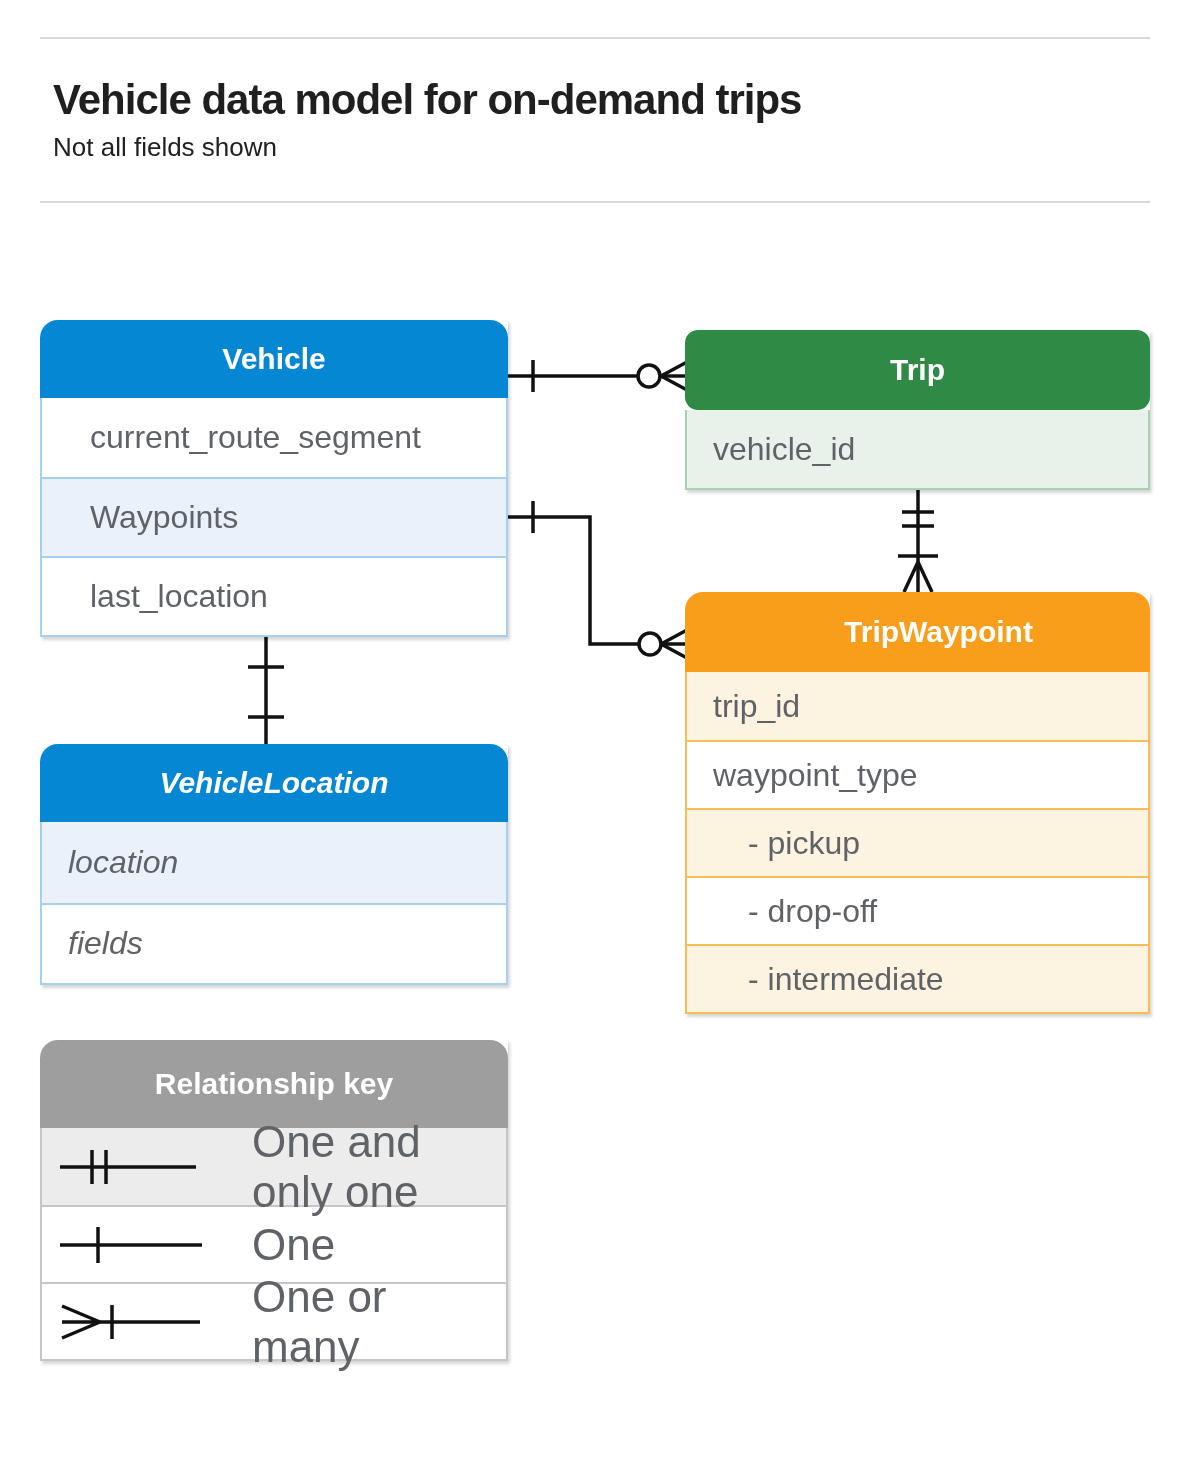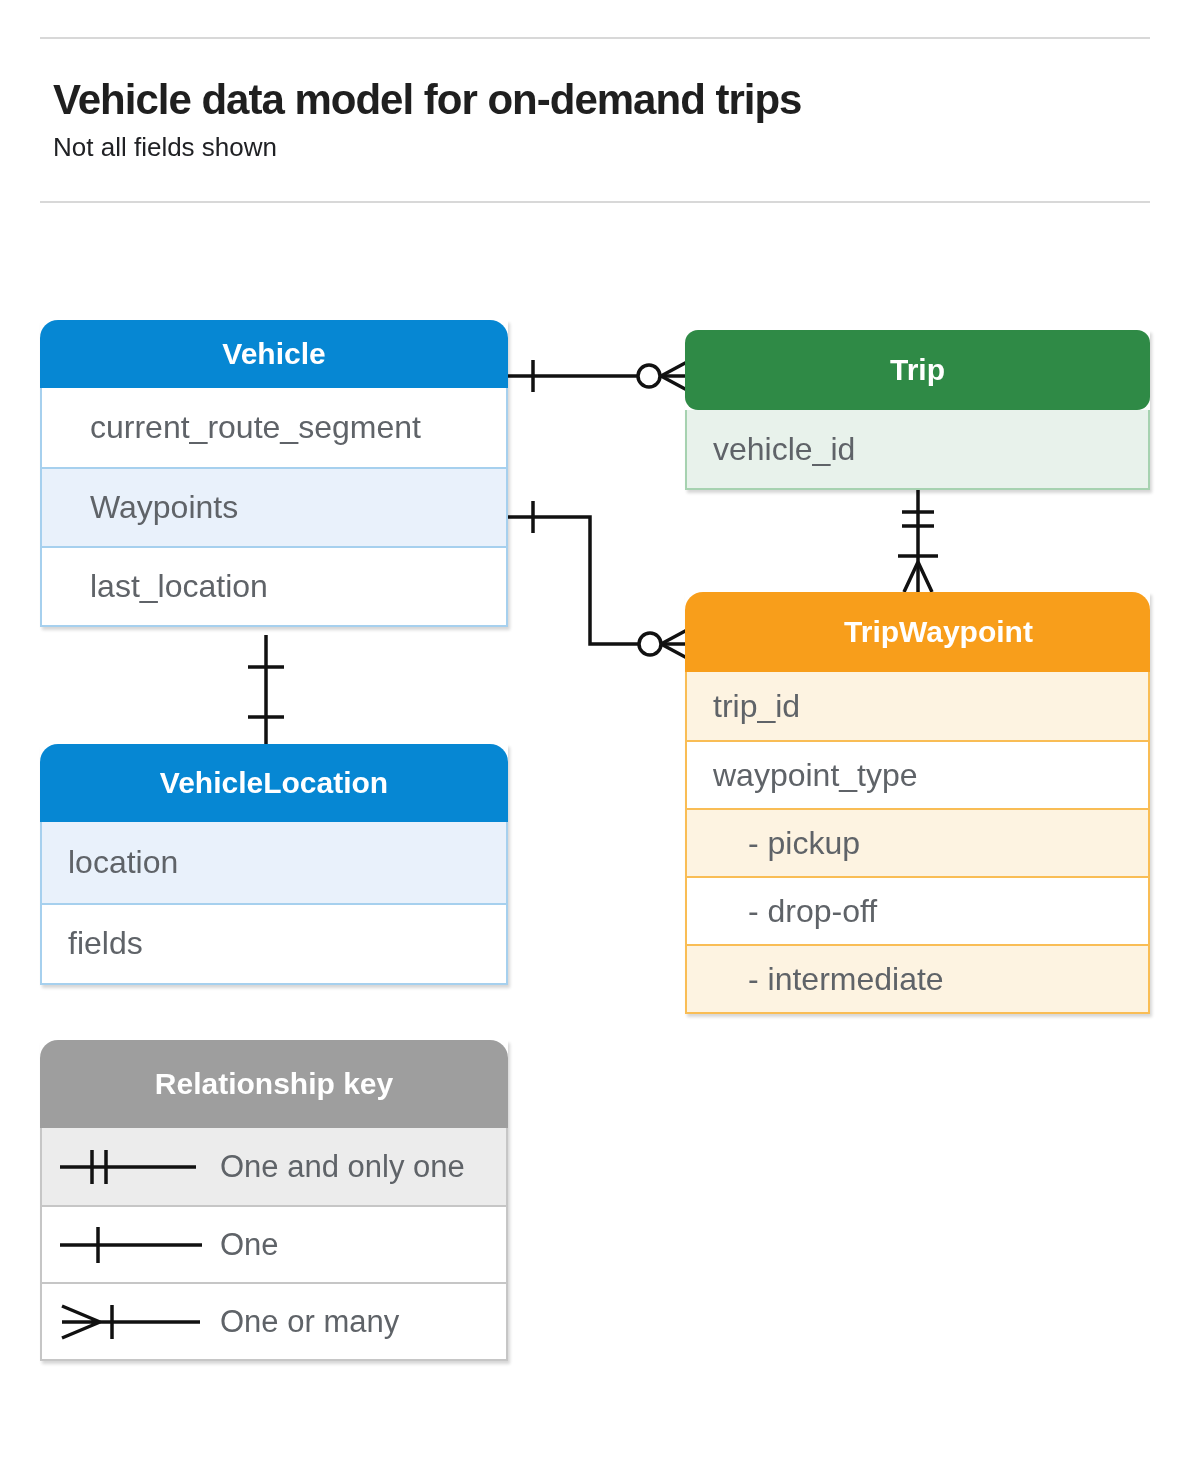--- a/index.html
+++ b/index.html
@@ -43,37 +43,38 @@
   .e-green{--b:var(--c-green_border,#a6d2b0);}
   .e-green .ehead{background:var(--c-green,#2f8a46);}
   .e-green .erow.tint{background:var(--c-green_tint,#e8f2eb);}
   .e-orange{--b:var(--c-orange_border,#f9bd55);}
   .e-orange .ehead{background:var(--c-orange,#f89e1b);padding-left:42px;}
   .e-orange .erow.tint{background:var(--c-orange_tint,#fdf3e1);}
   .e-gray{--b:var(--c-gray_border,#c6c6c6);}
   .e-gray .ehead{background:var(--c-gray,#9e9e9e);}
   
   .e-vehicle{left:40px;top:320px;width:468px;}
-  .e-vehicle .ehead{height:68px;}
+  .e-vehicle .ehead{height:78px;}
   .e-vehicle .erow{height:79px;padding-left:48px;}
   .e-trip{left:685px;top:330px;width:465px;}
   .e-trip .ehead{height:80px;border-radius:13px;}
   .e-trip .erow{height:78px;}
   .e-twp{left:685px;top:592px;width:465px;}
   .e-twp .ehead{height:80px;}
   .e-twp .erow{height:68px;}
-  .e-vloc{left:40px;top:744px;width:468px;}
+  .e-vloc{left:40px;top:744px;width:468px;font-style:italic;}
   .e-vloc .ehead{height:78px;}
   .e-vloc .erow{height:80.5px;}
   .legend{left:40px;top:1040px;width:468px;}
   .legend .ehead{height:88px;}
   .legend .lrow{
     height:77px;display:flex;align-items:center;box-sizing:border-box;
-    padding-left:12px;font-size:31px;color:var(--c-row_text,#5f6368);
+    padding-left:12px;font-size:44px;color:var(--c-row_text,#5f6368);
     background:#ffffff;
+    gap:32px;
   }
   .legend .lrow.tint{background:var(--c-gray_tint,#ececec);}
   .legend .lrow + .lrow{border-top:2px solid var(--b);}
   .legend .sym{flex:0 0 156px;margin-right:10px;}
   .conn{stroke:#111;stroke-width:3.5;fill:none;}
   .conn-circle{fill:#fff;stroke:#111;stroke-width:3.5;}
 </style>
 </head>
 <body>
 

